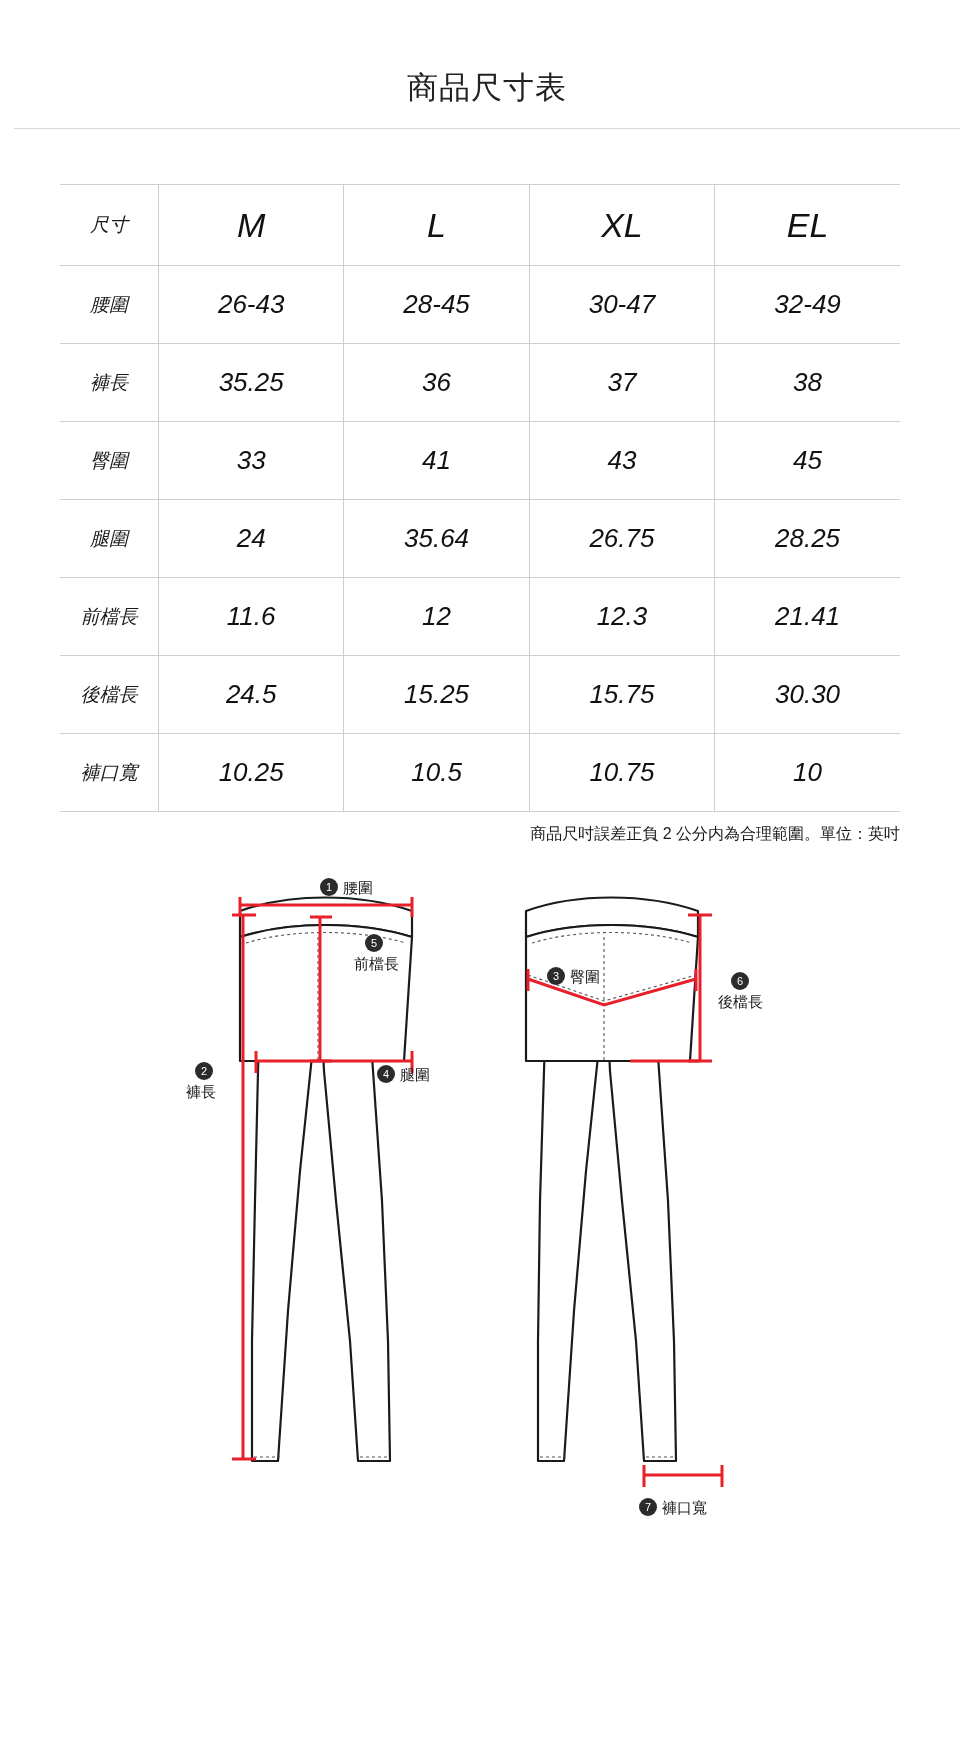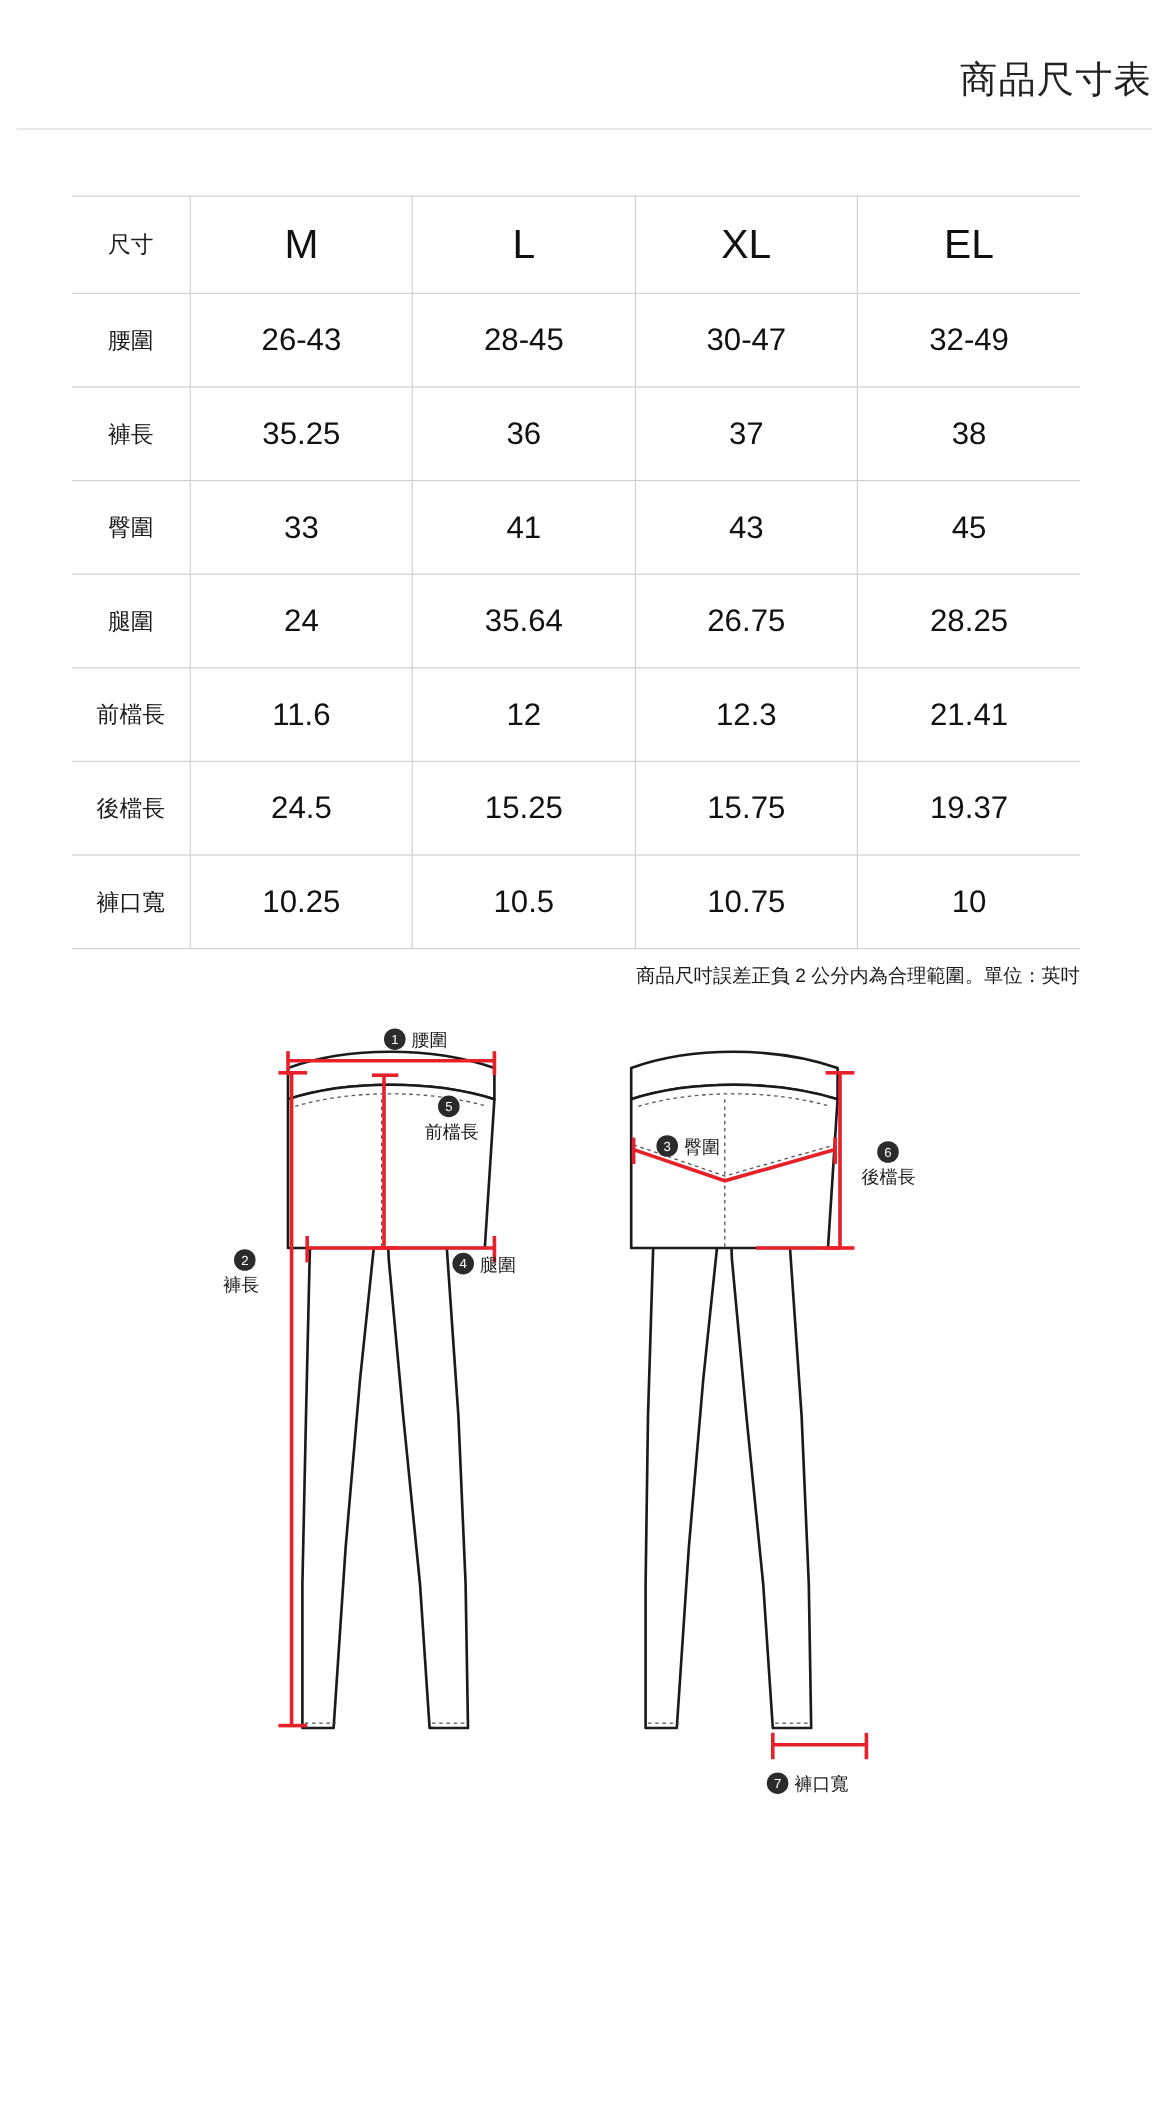--- a/index.html
+++ b/index.html
@@ -15,22 +15,22 @@
     position: relative;
     overflow: hidden;
   }
   .page {
     width: 960px;
     height: 1764px;
     position: relative;
   }
   
   .header {
-    padding-top: 48px;
-    text-align: right;
+    padding-top: 69px;
+    text-align: center;
     margin-left: 14px;
   }
   .header-title {
     font-size: 31px;
     letter-spacing: 1px;
     color: #222;
     line-height: 1.2;
   }
   .header-sub {
     margin-top: 14px;
@@ -41,20 +41,21 @@
   .header-rule {
     margin-top: 22px;
     height: 1px;
     background: #d8d8d8;
     width: 100%;
   }
   
   .table-wrap {
     margin: 55px 60px 0 60px;
     width: 840px;
+    font-style: italic;
   }
   table.size-table {
     border-collapse: collapse;
     width: 840px;
     table-layout: fixed;
   }
   table.size-table td, table.size-table th {
     border-top: 1px solid #cfcfcf;
     border-bottom: 1px solid #cfcfcf;
     text-align: center;
@@ -163,21 +164,21 @@
           <td class="vline">11.6</td>
           <td class="vline">12</td>
           <td class="vline">12.3</td>
           <td>21.41</td>
         </tr>
         <tr>
           <td>後檔長</td>
           <td class="vline">24.5</td>
           <td class="vline">15.25</td>
           <td class="vline">15.75</td>
-          <td>19.37</td>
+          <td>30.30</td>
         </tr>
         <tr>
           <td>褲口寬</td>
           <td class="vline">10.25</td>
           <td class="vline">10.5</td>
           <td class="vline">10.75</td>
           <td>10</td>
         </tr>
       </tbody>
     </table>

